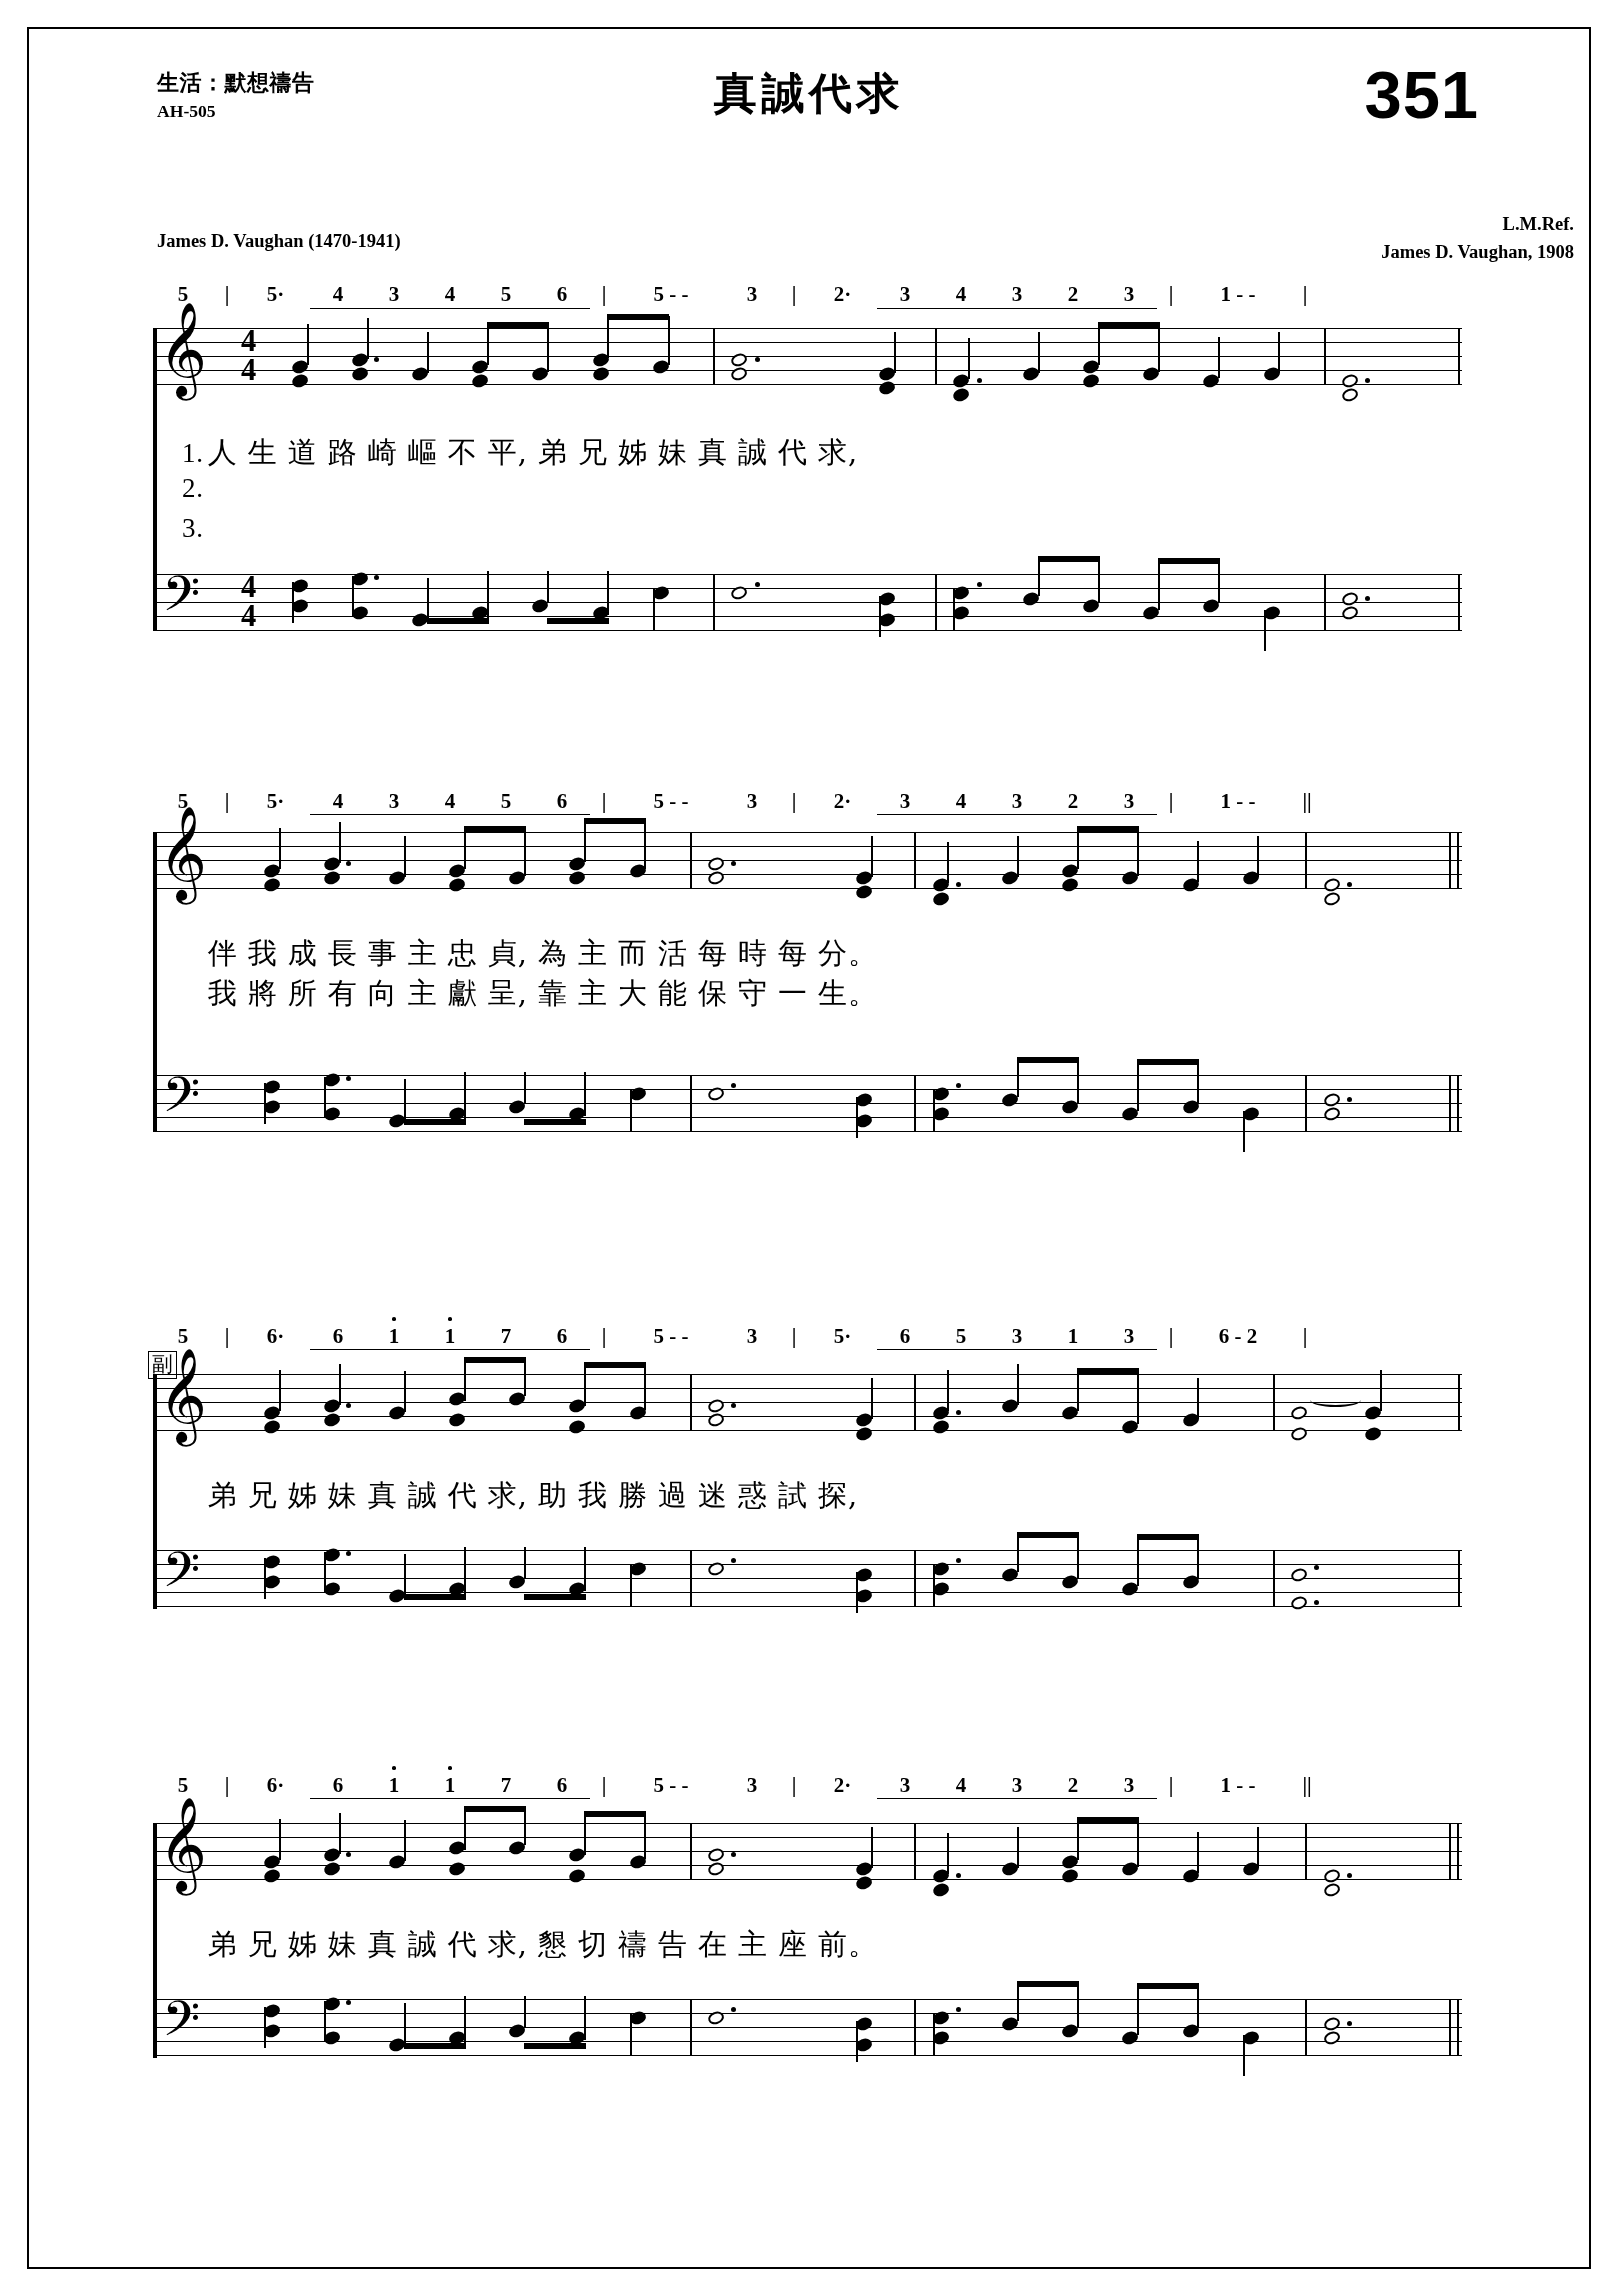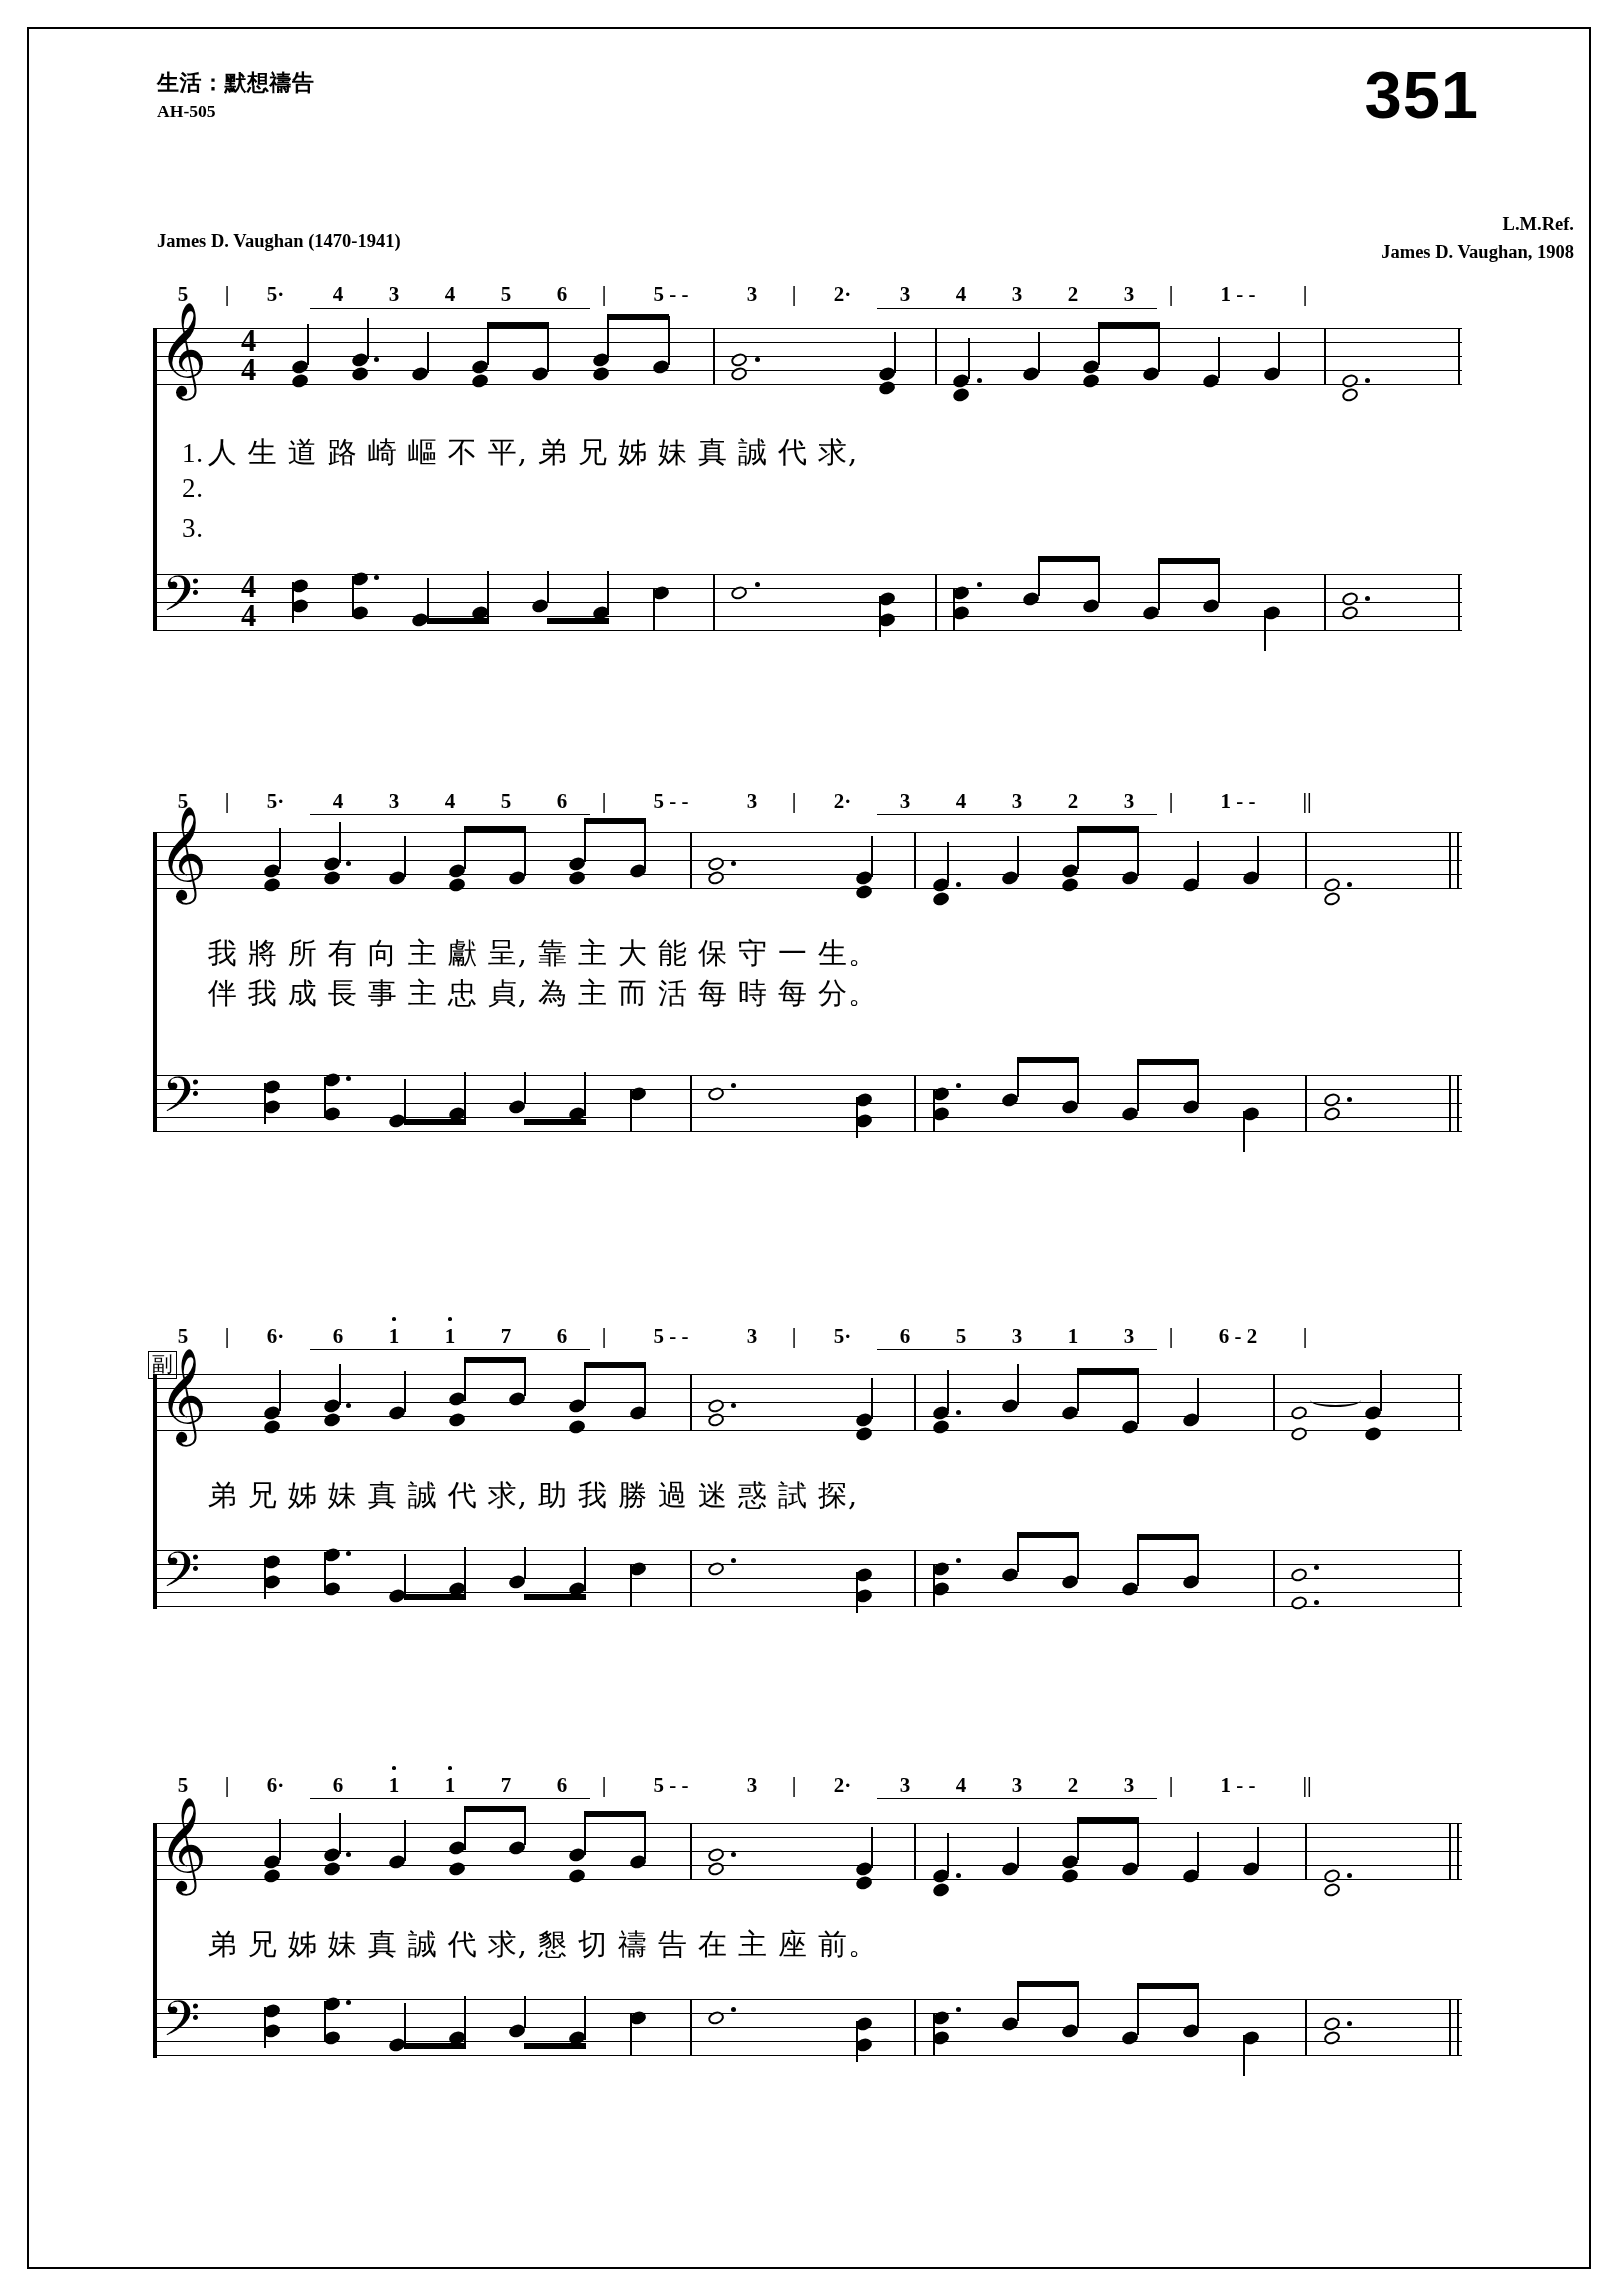--- a/index.html
+++ b/index.html
@@ -256,20 +256,21 @@
 
 <div class="page">
   <div class="sheet-border"></div>
   <div class="inner">
 
     <div class="cat-block">
       <div class="cat-line">生活：默想禱告</div>
       <div class="cat-code">AH-505</div>
     </div>
 
+    <div class="title-cn">真誠代求</div>
     <div class="hymn-number">351</div>
 
     <div class="credit-left">James D. Vaughan (1470-1941)</div>
     <div class="credit-right">
       <div>L.M.Ref.</div>
       <div>James D. Vaughan, 1908</div>
     </div>
 
     <div class="system" style="top:259px;">
 
@@ -562,25 +563,25 @@
         <div class="notehead open" style="left:1171px; top:61px;"></div>
         <div class="augdot" style="left:1194px; top:50px;"></div>
 
         <div class="barline" style="left:1296px; top:0; height:57px;"></div>
         <div class="barline" style="left:1304px; top:0; height:57px;"></div>
       </div>
 
       <div class="lyrics" style="top:164px;">
         <div class="lyric-row">
           <span class="vnum"></span>
-          <span>我 將 所 有 向 主 獻 呈, 靠 主 大 能 保 守 一 生。</span>
+          <span>伴 我 成 長 事 主 忠 貞, 為 主 而 活 每 時 每 分。</span>
         </div>
         <div class="lyric-row">
           <span class="vnum"></span>
-          <span>伴 我 成 長 事 主 忠 貞, 為 主 而 活 每 時 每 分。</span>
+          <span>我 將 所 有 向 主 獻 呈, 靠 主 大 能 保 守 一 生。</span>
         </div>
       </div>
 
       <div class="staff" style="top:305px;">
         <div class="line"></div>
           <div class="line"></div>
           <div class="line"></div>
           <div class="line"></div>
           <div class="line"></div>
         <div class="clef clef-bass" style="left:9.3px;">𝄢</div>

